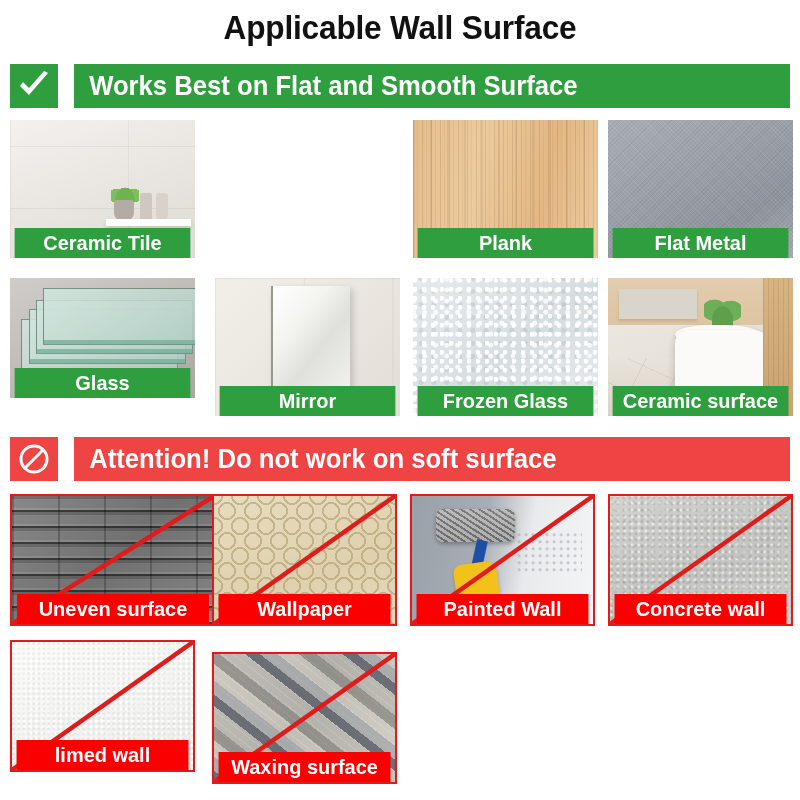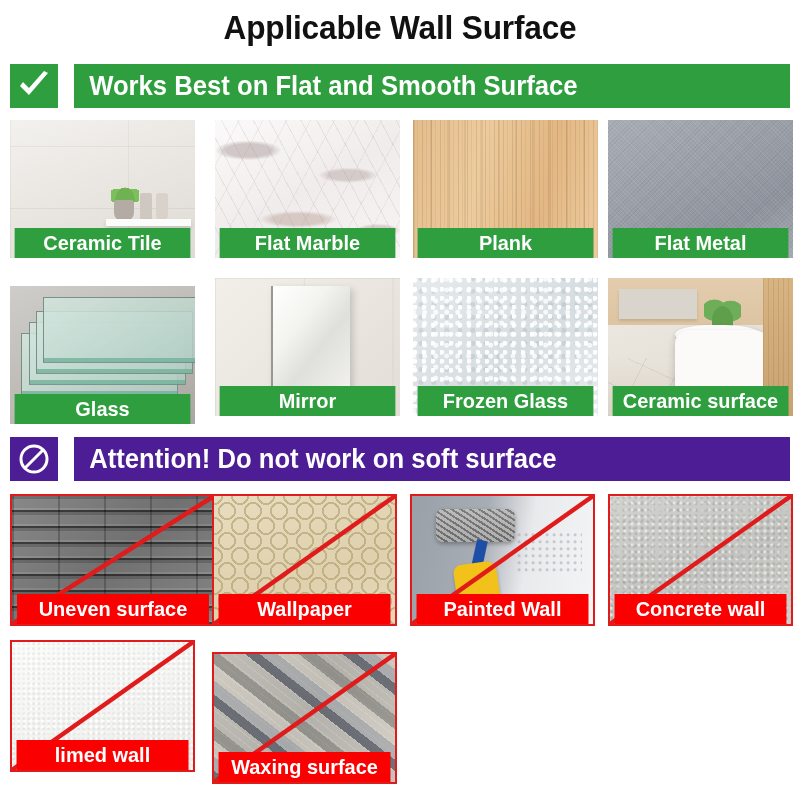--- a/index.html
+++ b/index.html
@@ -33,21 +33,21 @@
   .banner-bar{
     flex:1 1 auto;margin-left:16px;
     display:flex;align-items:center;
   }
   .banner-text{
     color:#ffffff;font-size:27px;font-weight:bold;
     padding-left:16px;transform:scaleX(0.95);
     transform-origin:left center;white-space:nowrap;
   }
   .green-bg{background:#2e9e3e;}
-  .red-bg{background:#4c1d95;}
+  .red-bg{background:#ef4444;}
   #banner-ok{top:64px;}
   #banner-warn{top:437px;}
 
   .check-svg{width:34px;height:30px;display:block;}
   .ban-svg{width:32px;height:32px;display:block;}
 
   
   .cell{position:absolute;}
   .cell .photo{
     position:absolute;left:0;top:0;right:0;bottom:0;
@@ -252,42 +252,36 @@
       <div class="tex tex-ceramic"></div>
       <div class="plant"></div>
         <div class="pot"></div>
       <div class="bottle b1"></div>
         <div class="bottle b2"></div>
       <div class="shelf"></div>
     </div>
     <div class="label">Ceramic Tile</div>
   </div>
 
-  <div class="cell ok-cell" style="left:215px;top:120px;width:185px;height:138px;">
-    <div class="photo">
-        <div class="tex tex-marble"></div>
-      </div>
-    <div class="label">Flat Marble</div>
-  </div>
 
   <div class="cell ok-cell" style="left:413px;top:120px;width:185px;height:138px;">
     <div class="photo">
         <div class="tex tex-plank"></div>
       </div>
     <div class="label">Plank</div>
   </div>
 
   <div class="cell ok-cell" style="left:608px;top:120px;width:185px;height:138px;">
     <div class="photo">
         <div class="tex tex-metal"></div>
       </div>
     <div class="label">Flat Metal</div>
   </div>
 
-  <div class="cell ok-cell" style="left:10px;top:286px;width:185px;height:138px;">
+  <div class="cell ok-cell" style="left:10px;top:278px;width:185px;height:120px;">
     <div class="photo">
       <div class="tex tex-glassbg"></div>
       <div class="sheet" style="left:6%;top:34%;width:84%;height:44%;"></div>
       <div class="sheet" style="left:10%;top:26%;width:84%;height:44%;"></div>
       <div class="sheet" style="left:14%;top:18%;width:84%;height:44%;"></div>
       <div class="sheet" style="left:18%;top:8%;width:82%;height:46%;"></div>
     </div>
     <div class="label">Glass</div>
   </div>
 

